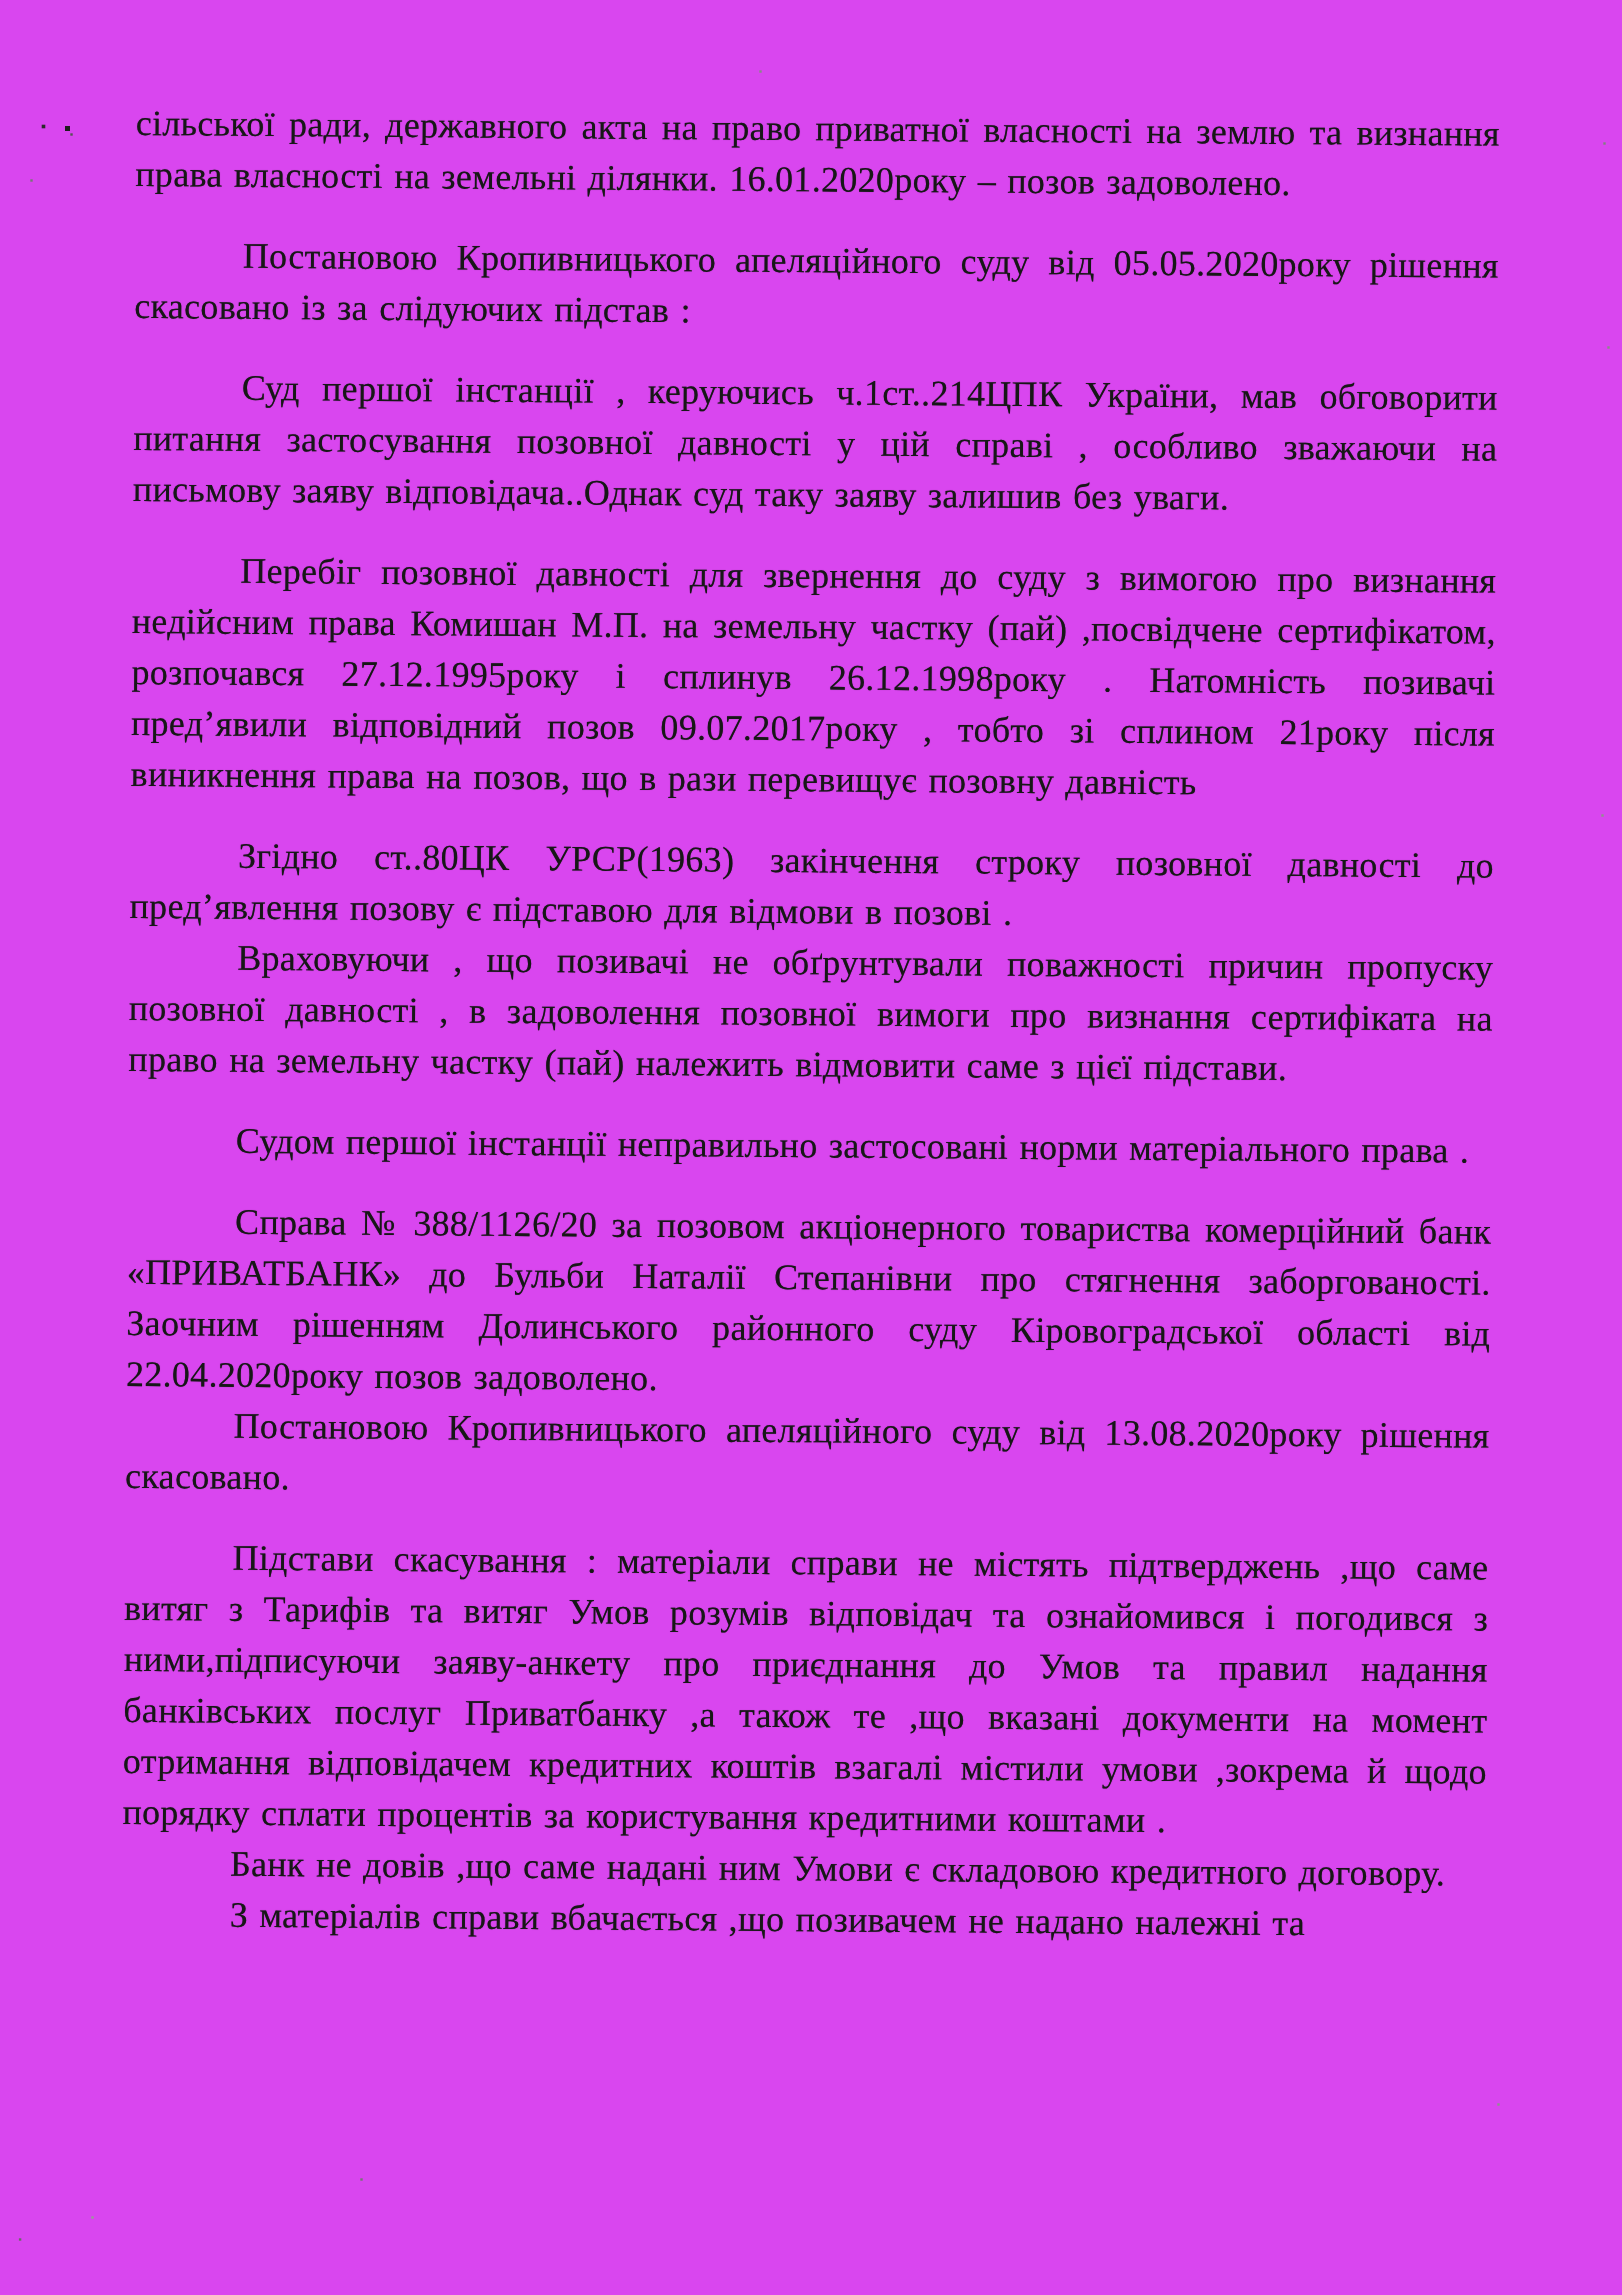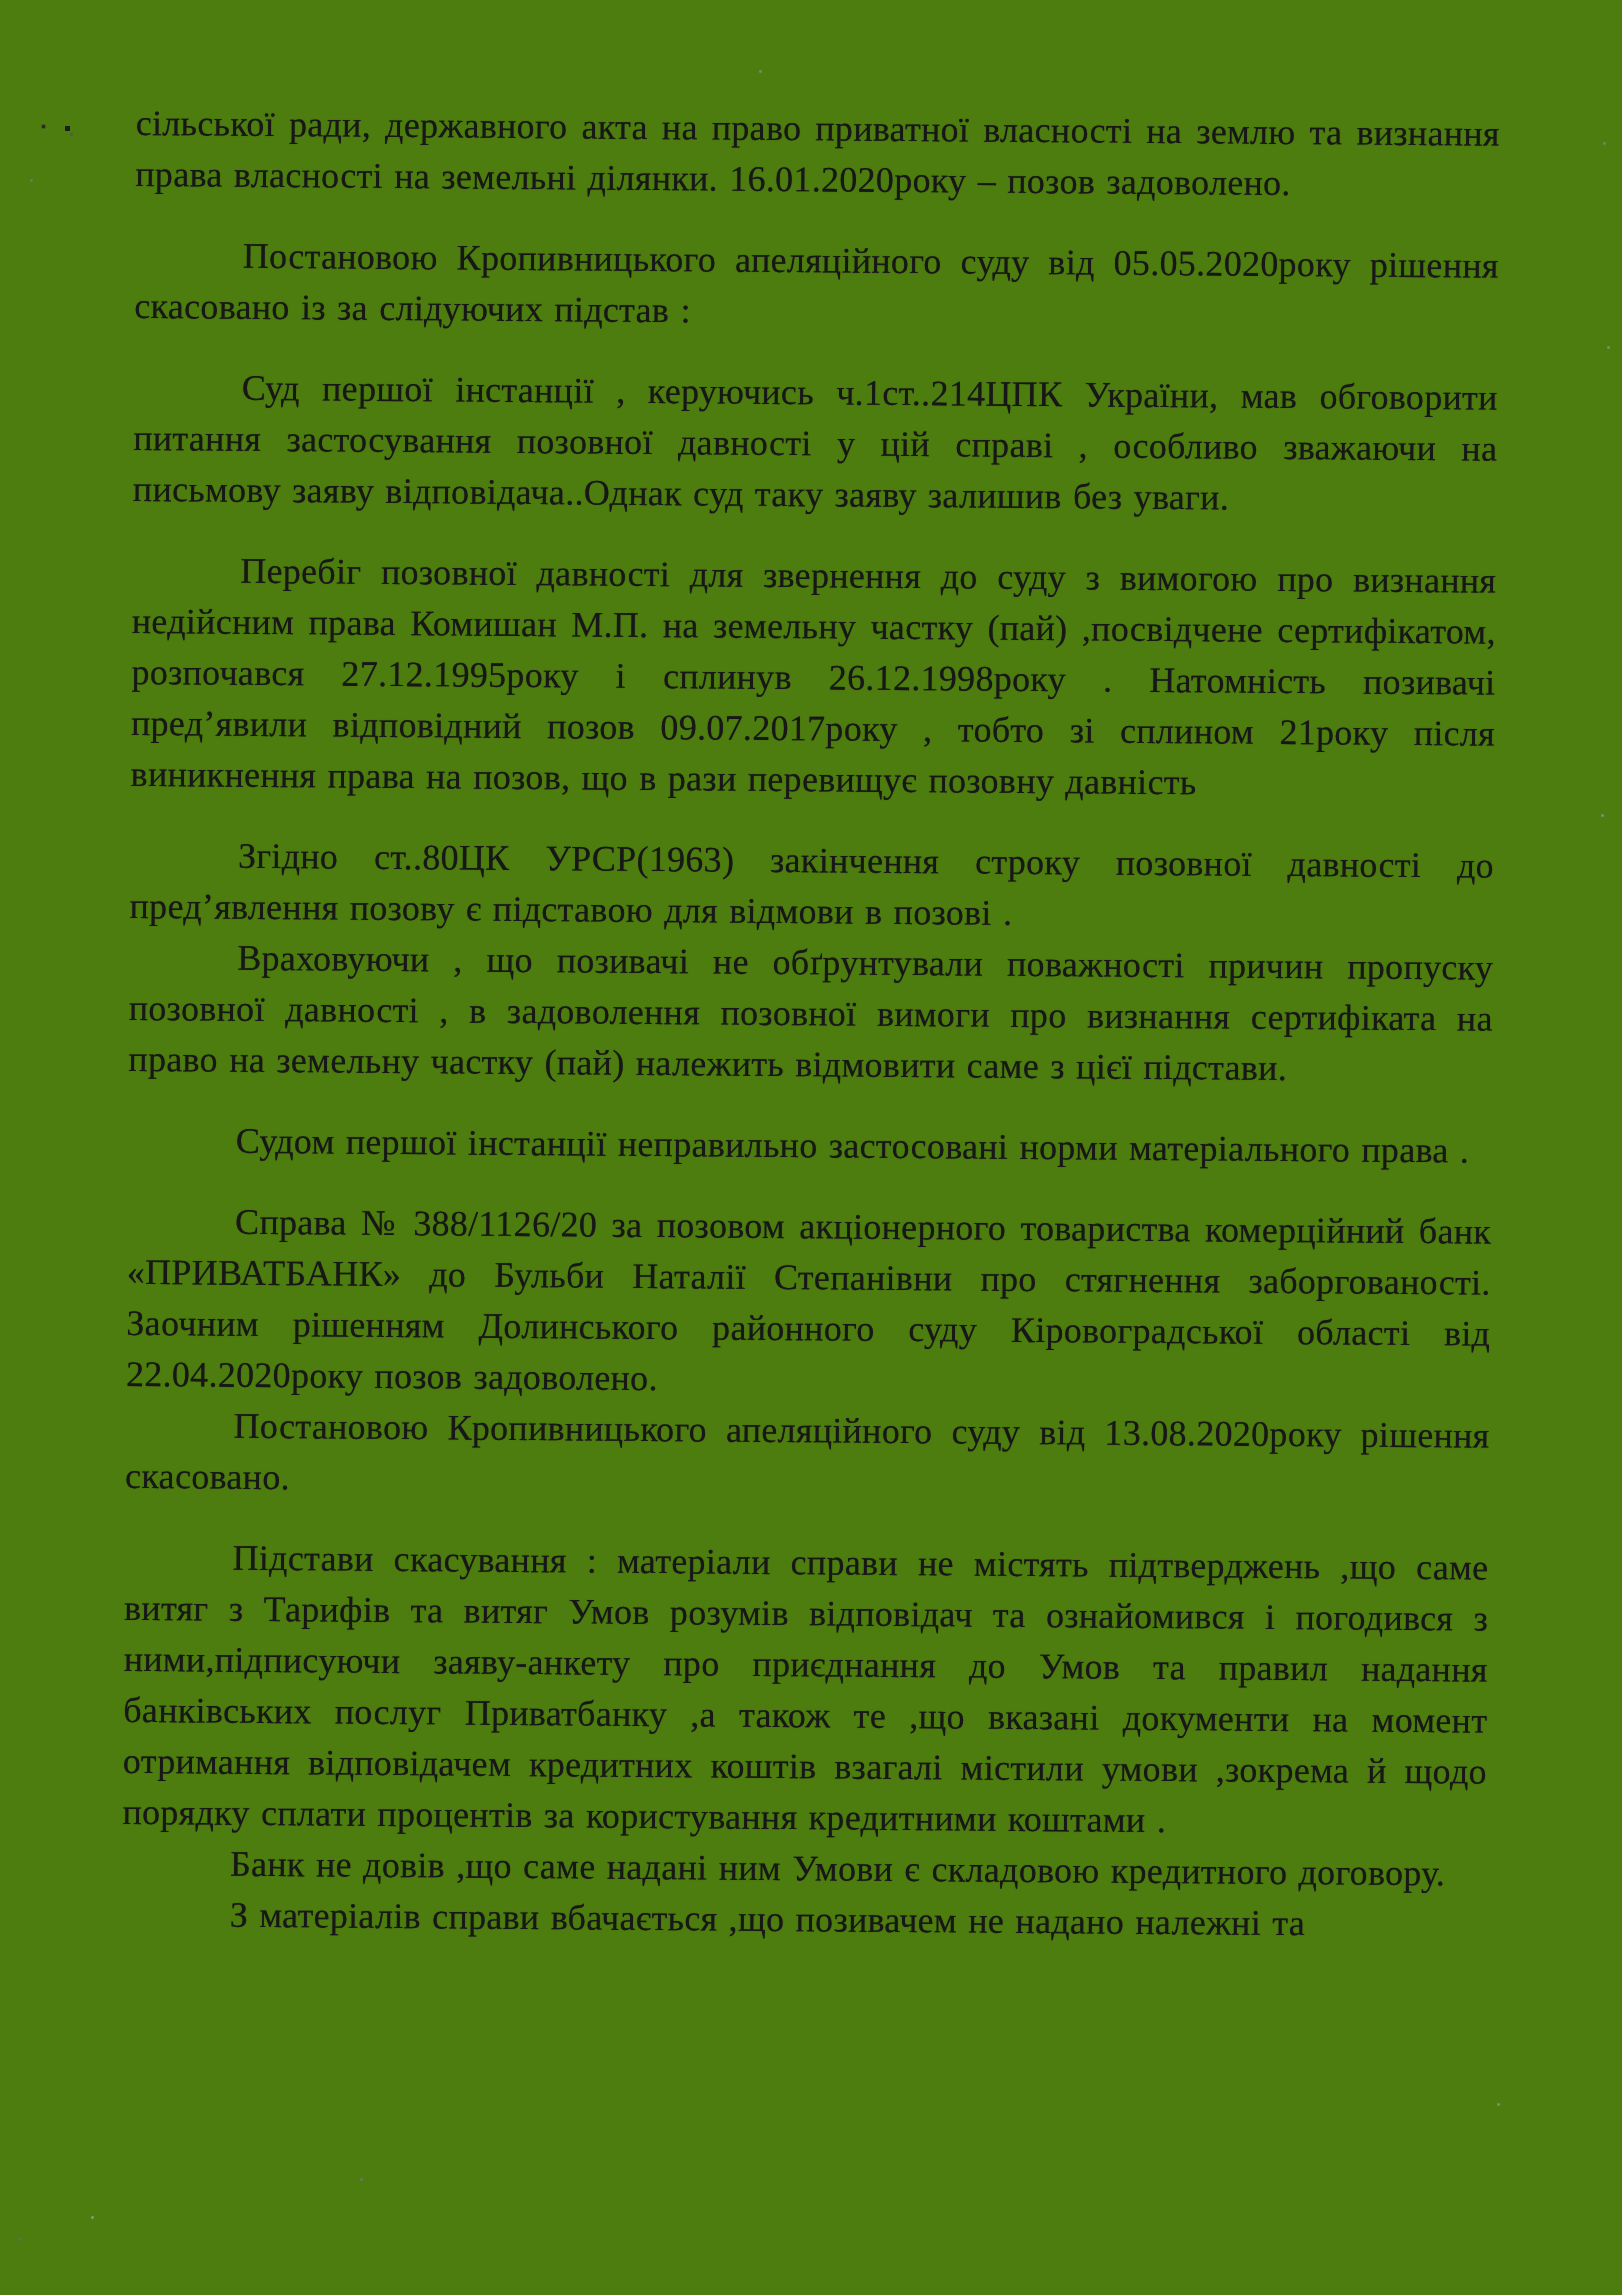--- a/index.html
+++ b/index.html
@@ -4,21 +4,21 @@
 <style>
   html, body {
     margin: 0;
     padding: 0;
     background: #e8e8e8;
   }
   .page {
     position: relative;
     width: 1622px;
     height: 2295px;
-    background: #4d7c0f;
+    background: #d946ef;
     overflow: hidden;
     font-family: "Liberation Serif", "DejaVu Serif", serif;
   }
   .text-block {
     position: absolute;
     left: 136px;
     top: 98px;
     width: 1364px;
     transform: rotate(0.45deg);
     transform-origin: 0 0;

